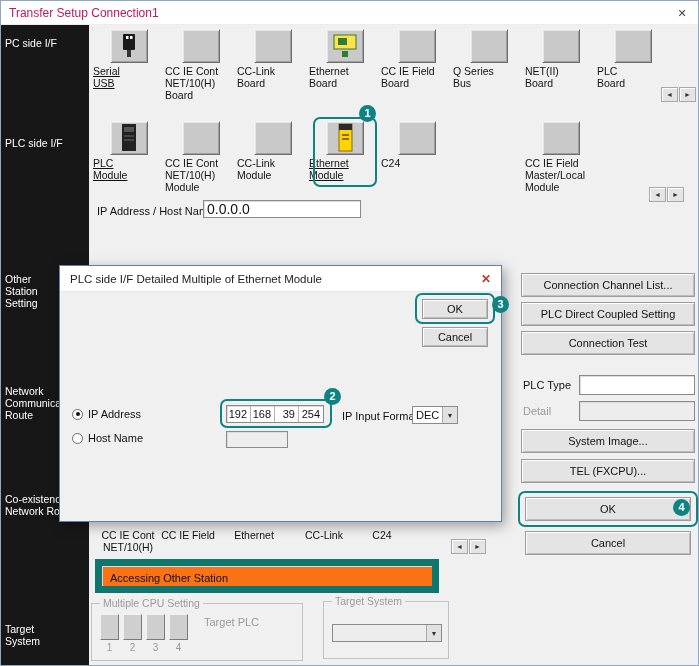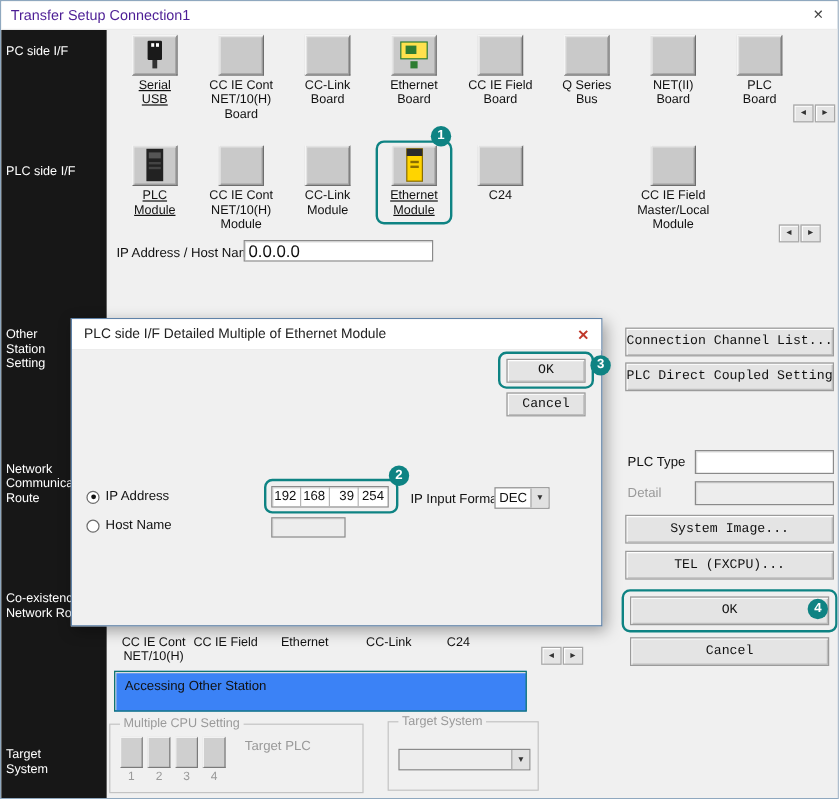--- a/index.html
+++ b/index.html
@@ -1,29 +1,29 @@
 <!DOCTYPE html>
 <html style="--accent: #0e8383; --sidebar-bg: #171717;"><head>
 <meta charset="utf-8">
 <style>
   *{margin:0;padding:0;box-sizing:border-box}
   html,body{background:#d8d8d8}
   body{font-family:"Liberation Sans",sans-serif}
   .window{position:relative;width:699px;height:666px;background:#f0f0f0;border:1px solid #8fa8bf;overflow:hidden}
   .titlebar{position:absolute;top:0;left:0;right:0;height:24px;background:#fff;border-bottom:1px solid #ececec}
-  .title{position:absolute;left:8px;top:0;line-height:24px;font-size:12px;color:#4c1d95}
+  .title{position:absolute;left:8px;top:0;line-height:24px;font-size:12px;color:#be185d}
   .w-close{position:absolute;right:0;top:0;width:32px;height:24px;text-align:center;line-height:24px;font-size:11px;color:#444;cursor:pointer}
   .sidebar{position:absolute;top:24px;left:0;width:88px;bottom:0;background:var(--sidebar-bg,#171717);color:#fff}
   .side-label{position:absolute;left:4px;width:80px;font-size:10.5px;line-height:12px}
   .main{position:absolute;top:24px;left:88px;width:611px;height:642px;background:#f0f0f0}
-  .cell{position:absolute;width:72px;text-align:center}
+  .cell{position:absolute;width:72px;text-align:left}
   .mico{position:relative;width:38px;height:34px;margin:0 auto;background:#c9c9c9;border:1px solid;border-color:#f5f5f5 #6e6e6e #6e6e6e #f5f5f5;box-shadow:inset 1px 1px 0 #e4e4e4,inset -1px -1px 0 #9f9f9f;display:flex;align-items:center;justify-content:center;cursor:pointer}
   .mlabel{margin-top:2px;font-size:10.5px;line-height:12px;color:#111;white-space:pre-line}
   .u{text-decoration:underline}
-  .btn{position:absolute;background:#e4e4e4;border:1px solid #9b9b9b;font-family:Liberation Mono, monospace;font-size:11px;color:#111;box-shadow:inset 1px 1px 0 #fff,inset -1px -1px 0 #bdbdbd;cursor:pointer}
+  .btn{position:absolute;background:#e4e4e4;border:1px solid #9b9b9b;font-family:Liberation Sans, sans-serif;font-size:11px;color:#111;box-shadow:inset 1px 1px 0 #fff,inset -1px -1px 0 #bdbdbd;cursor:pointer}
   .field{position:absolute;background:#fff;border:1px solid #8a8a8a;font-size:14px;line-height:16px;padding-left:3px;color:#111;box-shadow:inset 1px 1px 0 #dcdcdc;overflow:hidden}
   .field.dis{background:#ededed;color:#9a9a9a}
   .lbl{position:absolute;font-size:11px;color:#111;white-space:nowrap}
   .lbl.dis{color:#9a9a9a}
   .arrows{position:absolute;display:flex;gap:1px}
   .arrow-btn{width:17px;height:15px;background:#e4e4e4;border:1px solid #a8a8a8;font-size:7px;line-height:13px;text-align:center;color:#333;box-shadow:inset 1px 1px 0 #fff;cursor:pointer}
   .hl{position:absolute;border:2px solid var(--accent,#0e8383);border-radius:7px;pointer-events:none;z-index:26}
   .badge{position:absolute;width:17px;height:17px;border-radius:50%;background:var(--accent,#0e8383);color:#fff;font-size:11px;font-weight:bold;text-align:center;line-height:17px;z-index:28}
   .modal{position:absolute;left:58px;top:264px;width:443px;height:257px;background:#f0f0f0;border:1px solid #5f82a8;box-shadow:3px 4px 12px rgba(0,0,0,.35);z-index:20}
   .modal .hl,.modal .badge{z-index:40}
@@ -36,21 +36,21 @@
   .octets{position:absolute;display:flex;background:#fff;border:1px solid #8a8a8a;height:18px;box-shadow:inset 1px 1px 0 #dcdcdc}
   .octet{width:24px;font-size:11px;line-height:16px;text-align:right;padding-right:3px;border-right:1px solid #b5b5b5;color:#111}
   .octet:last-child{border-right:none}
   .combo{position:absolute;background:#fff;border:1px solid #8a8a8a;height:18px;display:flex}
   .combo.dis{background:#ededed}
   .combo-val{flex:1;font-size:11px;line-height:17px;padding-left:3px;color:#111}
   .combo.dis .combo-val{color:#9a9a9a}
   .combo-btn{width:15px;background:#e1e1e1;border-left:1px solid #a8a8a8;font-size:7px;line-height:17px;text-align:center;color:#333;cursor:pointer}
   .gbox{position:absolute;border:1px solid #c3c3c3}
   .gbox-label{position:absolute;top:-7px;left:8px;background:#f0f0f0;padding:0 3px;font-size:10.5px;color:#9a9a9a;white-space:nowrap}
-  .sunken-panel{position:absolute;border:1px solid #0f766e;box-shadow:inset 1px 1px 0 #dcdcdc;font-size:11px;color:#111;padding:6px 8px;background:#3b82f6}
+  .sunken-panel{position:absolute;border:7px solid #0f766e;box-shadow:inset 1px 1px 0 #dcdcdc;font-size:11px;color:#111;padding:6px 8px;background:#f97316}
   .netlbl{position:absolute;width:70px;text-align:center;font-size:10.5px;line-height:12px;color:#111;white-space:pre-line}
   .cpu-btn{position:absolute;width:19px;height:26px;background:#cfcfcf;border:1px solid;border-color:#f2f2f2 #7a7a7a #7a7a7a #f2f2f2;cursor:pointer}
   .cpu-num{position:absolute;font-size:10px;color:#9a9a9a;width:19px;text-align:center}
 </style>
 </head>
 <body>
 
 <div class="window">
 
   <div class="titlebar">
@@ -179,20 +179,21 @@
     </div>
 
     <div class="hl" style="left:224px;top:92px;width:64px;height:70px"></div>
     <span class="badge" style="left:270px;top:80px">1</span>
 
     <span class="lbl" style="left:8px;top:180px">IP Address / Host Name</span>
     <div class="field" style="left:114px;top:175px;width:158px;height:18px">0.0.0.0</div>
 
     <button class="btn" style="left:432px;top:248px;width:174px;height:24px">Connection Channel List...</button>
     <button class="btn" style="left:432px;top:277px;width:174px;height:24px">PLC Direct Coupled Setting</button>
+    <button class="btn" style="left:432px;top:306px;width:174px;height:24px">Connection Test</button>
     <span class="lbl" style="left:434px;top:354px">PLC Type</span>
     <div class="field" style="left:490px;top:350px;width:116px;height:20px"></div>
     <span class="lbl dis" style="left:434px;top:380px">Detail</span>
     <div class="field dis" style="left:490px;top:376px;width:116px;height:20px"></div>
     <button class="btn" style="left:432px;top:404px;width:174px;height:24px">System Image...</button>
     <button class="btn" style="left:432px;top:434px;width:174px;height:24px">TEL (FXCPU)...</button>
     <button class="btn" style="left:436px;top:472px;width:166px;height:24px">OK</button>
     <div class="hl" style="left:429px;top:466px;width:180px;height:36px"></div>
     <span class="badge" style="left:584px;top:474px">4</span>
     <button class="btn" style="left:436px;top:506px;width:166px;height:24px">Cancel</button>

